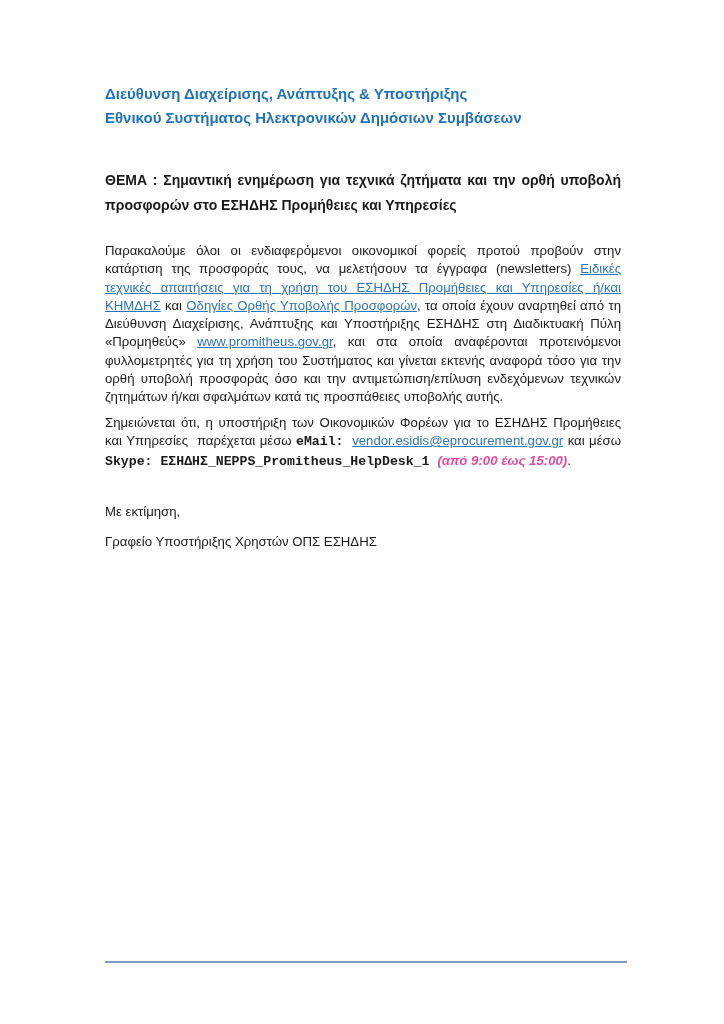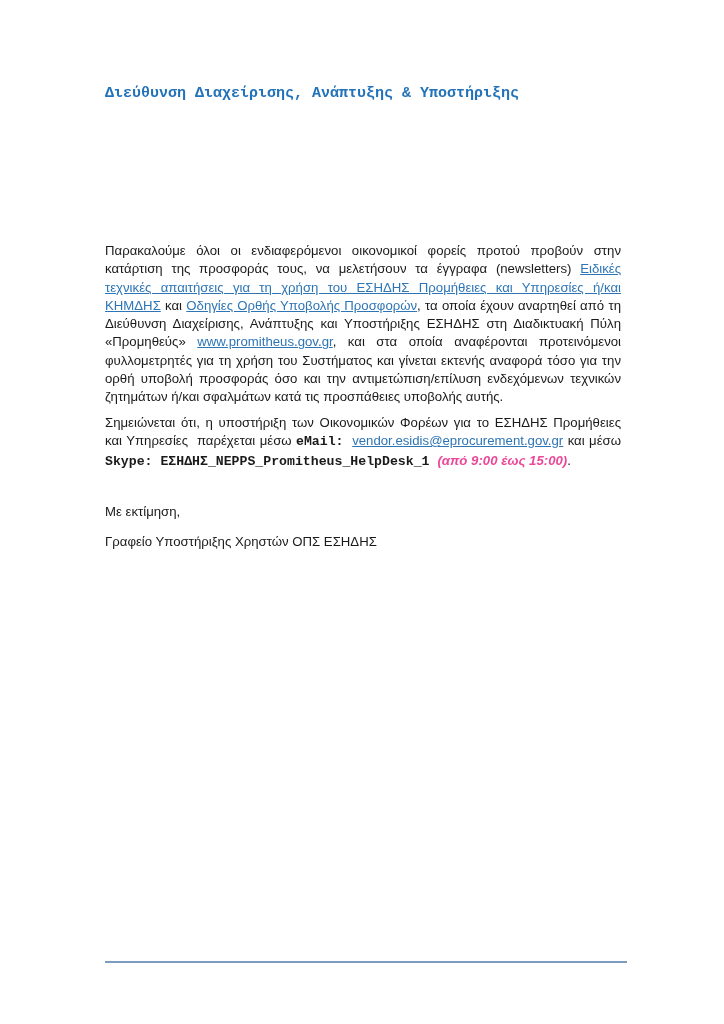--- a/index.html
+++ b/index.html
@@ -18,21 +18,20 @@
   }
   .doc-header {
     position: absolute;
     left: 105px;
     top: 82px;
     width: 516px;
     color: #2272B9;
     font-weight: bold;
     font-size: 15px;
     line-height: 24px;
-    font-family: Liberation Mono, monospace;
   }
   .doc-subject {
     position: absolute;
     left: 105px;
     top: 168px;
     width: 516px;
     font-weight: bold;
     font-size: 14px;
     line-height: 25px;
     text-align: justify;
@@ -73,22 +72,24 @@
     cursor: pointer;
   }
 </style>
 </head>
 <body>
 
 <div class="page">
 
   <div class="doc-header">
     <div>Διεύθυνση Διαχείρισης, Ανάπτυξης &amp; Υποστήριξης</div>
+    <div>Εθνικού Συστήματος Ηλεκτρονικών Δημόσιων Συμβάσεων</div>
   </div>
 
+  <div class="doc-subject">ΘΕΜΑ : Σημαντική ενημέρωση για τεχνικά ζητήματα και την ορθή υποβολή προσφορών στο ΕΣΗΔΗΣ Προμήθειες και Υπηρεσίες</div>
 
   <div class="body-paragraph p1"><span class="seg-plain">Παρακαλούμε όλοι οι ενδιαφερόμενοι οικονομικοί φορείς προτού προβούν στην κατάρτιση της προσφοράς τους, να μελετήσουν τα έγγραφα (newsletters) </span><a class="seg-link" href="#">Ειδικές τεχνικές απαιτήσεις για τη χρήση του ΕΣΗΔΗΣ Προμήθειες και Υπηρεσίες ή/και ΚΗΜΔΗΣ</a><span class="seg-plain"> και </span><a class="seg-link" href="#">Οδηγίες Ορθής Υποβολής Προσφορών</a><span class="seg-plain">, τα οποία έχουν αναρτηθεί από τη Διεύθυνση Διαχείρισης, Ανάπτυξης και Υποστήριξης ΕΣΗΔΗΣ στη Διαδικτυακή Πύλη «Προμηθεύς» </span><a class="seg-link" href="#">www.promitheus.gov.gr</a><span class="seg-plain">, και στα οποία αναφέρονται προτεινόμενοι φυλλομετρητές για τη χρήση του Συστήματος και γίνεται εκτενής αναφορά τόσο για την ορθή υποβολή προσφοράς όσο και την αντιμετώπιση/επίλυση ενδεχόμενων τεχνικών ζητημάτων ή/και σφαλμάτων κατά τις προσπάθειες υποβολής αυτής.</span></div>
 
   <div class="body-paragraph p2"><span class="seg-plain">Σημειώνεται ότι, η υποστήριξη των Οικονομικών Φορέων για το ΕΣΗΔΗΣ Προμήθειες και Υπηρεσίες&nbsp; παρέχεται μέσω </span><span class="seg-bold">eMail: </span><a class="seg-link" href="#">vendor.esidis@eprocurement.gov.gr</a><span class="seg-plain"> και μέσω </span><span class="seg-bold">Skype: ΕΣΗΔΗΣ_NEPPS_Promitheus_HelpDesk_1 </span><span class="seg-bolditalic">(από 9:00 έως 15:00)</span><span class="seg-plain">.</span></div>
 
   <div class="closing-line signature">Γραφείο Υποστήριξης Χρηστών ΟΠΣ ΕΣΗΔΗΣ</div>
 
   <div class="closing-line salutation">Με εκτίμηση,</div>
 
   <div class="footer-rule"></div>

